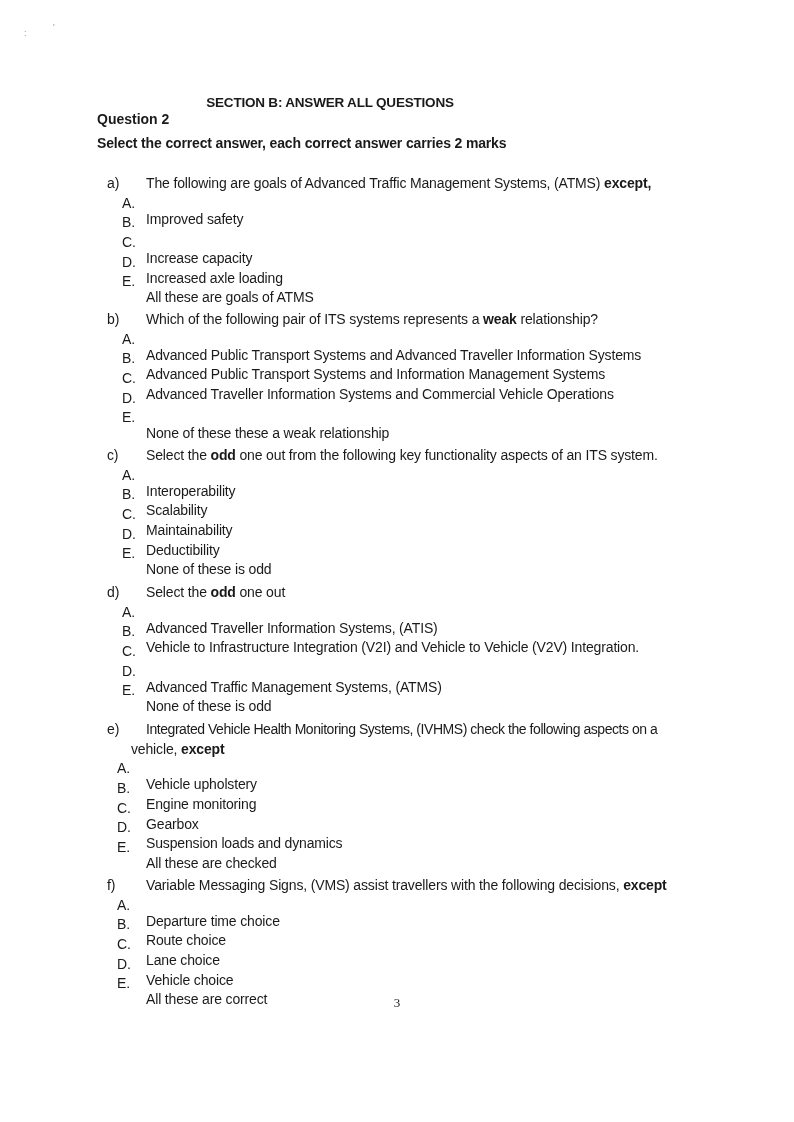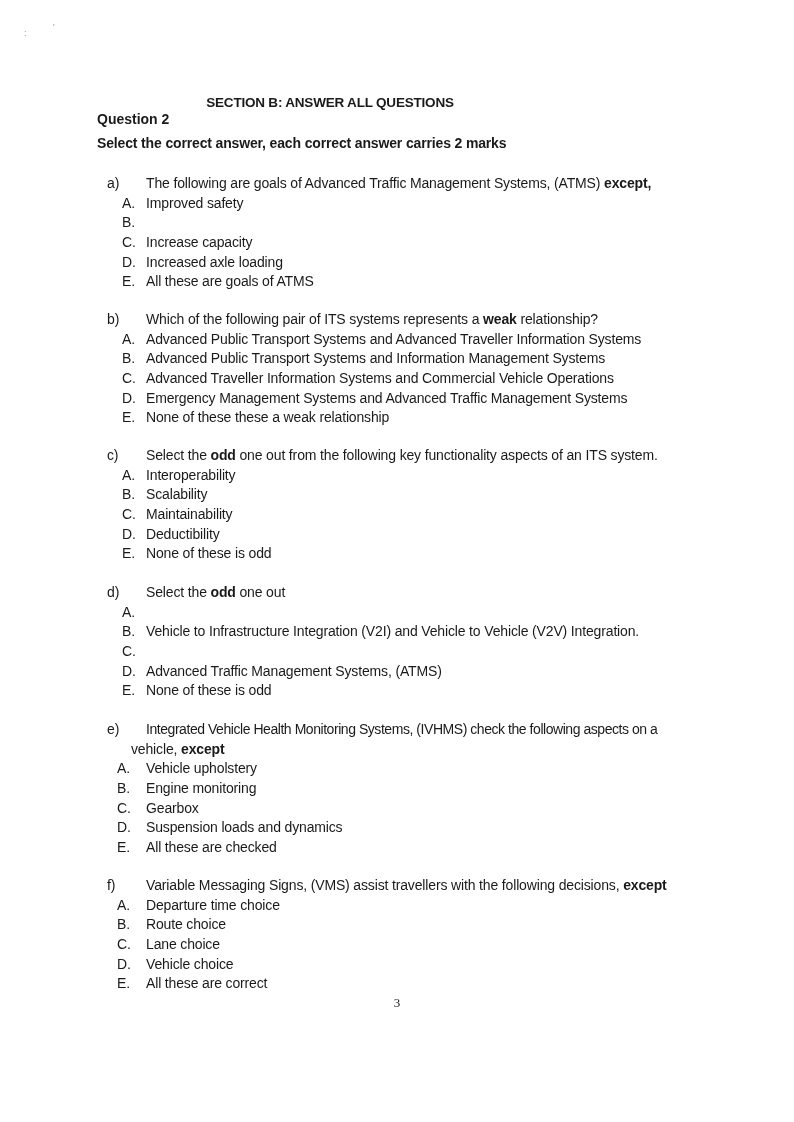--- a/index.html
+++ b/index.html
@@ -12,21 +12,21 @@
   .q-title { position:absolute; left:97px; top:111px; font-weight:bold; font-size:14px; }
   .instr { position:absolute; left:97px; top:135px; font-weight:bold; font-size:14px; letter-spacing:-0.15px;text-align:right; }
   .question { position:absolute; left:0; width:794px; }
   .stem { position:relative; font-size:14px; line-height:19.7px; letter-spacing:-0.15px; }
   .stem .qlabel { position:absolute; left:107px; top:0; }
   .stem .qtext { position:absolute; left:146px; top:0; white-space:nowrap; }
   .stem .qtext2 { position:absolute; left:131px; top:19.7px; white-space:nowrap; }
   .opts { position:relative; }
   .opt { position:relative; height:19.7px; font-size:14px; line-height:19.7px; letter-spacing:-0.15px; }
   .opt .olabel { position:absolute; left:122px; top:0; }
-  .opt .otext { position:absolute; left:146px; top:0; white-space:nowrap; }
+  .opt .otext { position:absolute; left:146px; top:16px; white-space:nowrap; }
   b { font-weight:bold; }
   .page-num { position:absolute; left:0; width:794px; top:995px; text-align:center;
               font-family:"Liberation Serif", serif; font-size:13px; }
 </style>
 </head>
 <body>
 
 <div class="page">
   <span class="scan-mark" style="left:24px;top:28px;">:</span>
   <span class="scan-mark" style="left:53px;top:22px;">'</span>
@@ -76,21 +76,20 @@
       <div class="opt">
           <span class="olabel">B.</span>
           <span class="otext">Advanced Public Transport Systems and Information Management Systems</span>
         </div>
       <div class="opt">
           <span class="olabel">C.</span>
           <span class="otext">Advanced Traveller Information Systems and Commercial Vehicle Operations</span>
         </div>
       <div class="opt">
           <span class="olabel">D.</span>
-          <span class="otext">Emergency Management Systems and Advanced Traffic Management Systems</span>
         </div>
       <div class="opt">
           <span class="olabel">E.</span>
           <span class="otext">None of these these a weak relationship</span>
         </div>
     </div>
   </div>
 
   <div class="question" style="top:446px;">
     <div class="stem" style="height:19.7px;">
@@ -122,20 +121,21 @@
   </div>
 
   <div class="question" style="top:583px;">
     <div class="stem" style="height:19.7px;">
       <span class="qlabel">d)</span>
       <span class="qtext"><span>Select the </span><b>odd</b><span> one out</span></span>
     </div>
     <div class="opts">
       <div class="opt">
           <span class="olabel">A.</span>
+          <span class="otext">Advanced Traveller Information Systems, (ATIS)</span>
         </div>
       <div class="opt">
           <span class="olabel">B.</span>
           <span class="otext">Vehicle to Infrastructure Integration (V2I) and Vehicle to Vehicle (V2V) Integration.</span>
         </div>
       <div class="opt">
           <span class="olabel">C.</span>
         </div>
       <div class="opt">
           <span class="olabel">D.</span>

